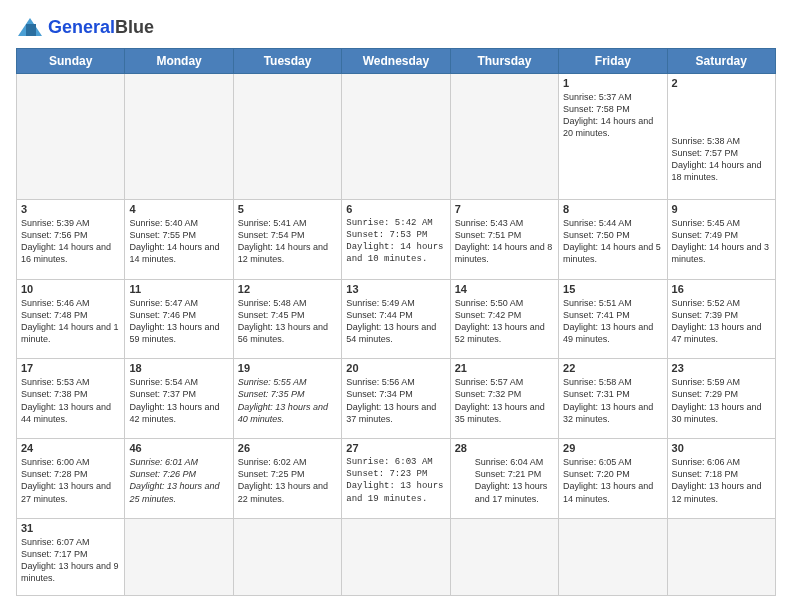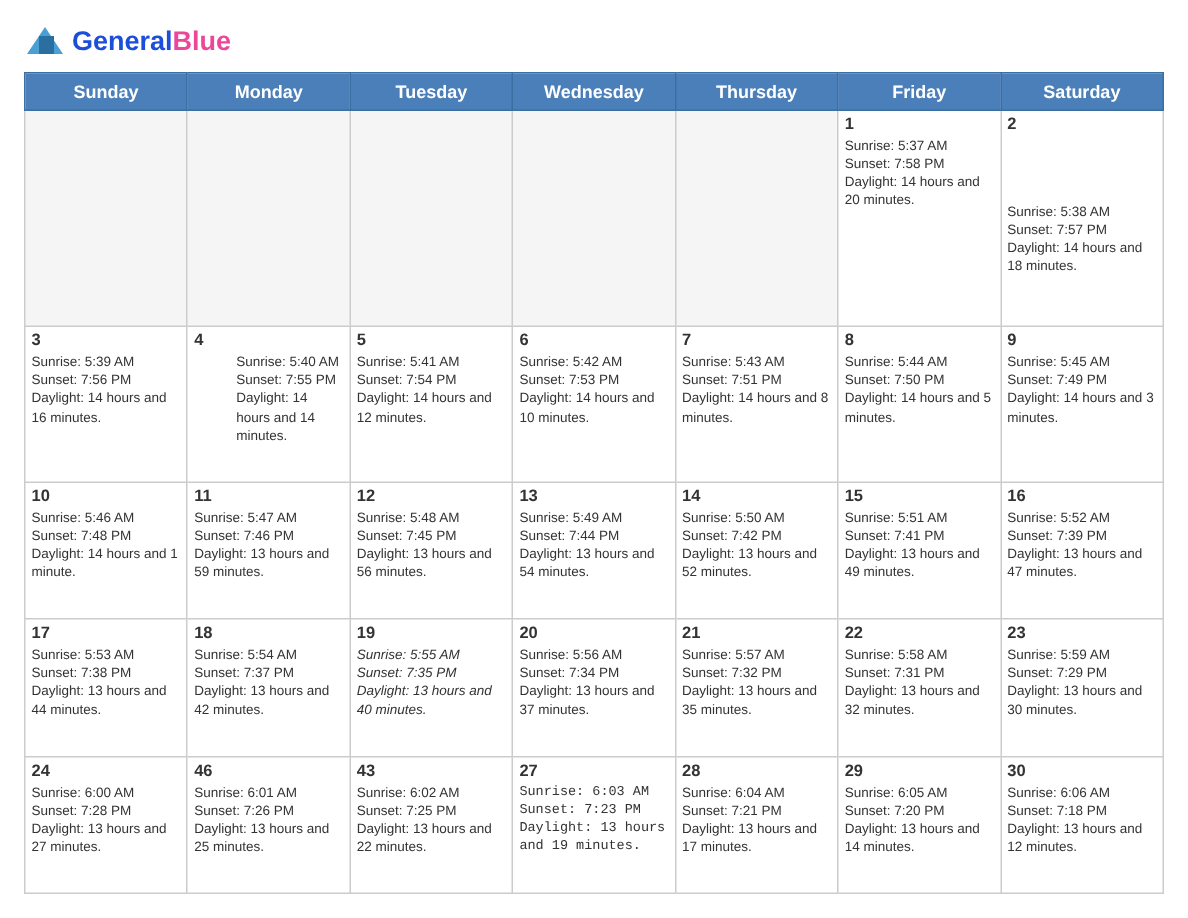--- a/index.html
+++ b/index.html
@@ -98,21 +98,21 @@
 <body>
 
 <div class="page">
   <div class="header">
     <div class="logo">
       <svg class="logo-icon" viewBox="0 0 28 22" xmlns="http://www.w3.org/2000/svg">
         <polygon points="14,2 26,20 2,20" fill="#4a9fd4"></polygon>
         <polygon points="10,8 20,8 20,20 10,20" fill="#2a6fa0"></polygon>
       </svg>
       <div>
-        <span style="color:#1d4ed8;font-size:18px;font-weight:bold;">General</span><span style="color:#ec4899;font-size:18px;font-weight:bold;">Blue</span>
+        <span style="color:#1d4ed8;font-size:18px;font-weight:bold;">General</span><span style="color:#404040;font-size:18px;font-weight:bold;">Blue</span>
       </div>
     </div>
     <div class="title-block">
       <div class="month-title"></div>
       <div class="subtitle"></div>
     </div>
   </div>
 
   <table class="calendar">
     <thead>
@@ -148,33 +148,33 @@
         </tr>
         <tr>
           <td>
             <span class="day-num">3</span>
             <div class="day-info" style="white-space: pre-line;">Sunrise: 5:39 AM
 Sunset: 7:56 PM
 Daylight: 14 hours and 16 minutes.</div>
           </td>
           <td>
             <span class="day-num">4</span>
-            <div class="day-info" style="white-space: pre-line; margin-left: 28px;">Sunrise: 5:40 AM
+            <div class="day-info" style="white-space: pre-line;">Sunrise: 5:40 AM
 Sunset: 7:55 PM
 Daylight: 14 hours and 14 minutes.</div>
           </td>
           <td>
             <span class="day-num">5</span>
             <div class="day-info" style="white-space: pre-line;">Sunrise: 5:41 AM
 Sunset: 7:54 PM
 Daylight: 14 hours and 12 minutes.</div>
           </td>
           <td>
             <span class="day-num">6</span>
-            <div class="day-info" style="white-space: pre-line;">Sunrise: 5:42 AM
+            <div class="day-info" style="white-space: pre-line; font-family: Liberation Mono, monospace;">Sunrise: 5:42 AM
 Sunset: 7:53 PM
 Daylight: 14 hours and 10 minutes.</div>
           </td>
           <td>
             <span class="day-num">7</span>
             <div class="day-info" style="white-space: pre-line;">Sunrise: 5:43 AM
 Sunset: 7:51 PM
 Daylight: 14 hours and 8 minutes.</div>
           </td>
           <td>
@@ -280,50 +280,64 @@
         </tr>
         <tr>
           <td>
             <span class="day-num">24</span>
             <div class="day-info" style="white-space: pre-line;">Sunrise: 6:00 AM
 Sunset: 7:28 PM
 Daylight: 13 hours and 27 minutes.</div>
           </td>
           <td>
             <span class="day-num">46</span>
-            <div class="day-info" style="white-space: pre-line;">Sunrise: 6:01 AM
+            <div class="day-info" style="white-space: pre-line; font-style: italic;">Sunrise: 6:01 AM
 Sunset: 7:26 PM
 Daylight: 13 hours and 25 minutes.</div>
           </td>
           <td>
-            <span class="day-num">43</span>
+            <span class="day-num">26</span>
             <div class="day-info" style="white-space: pre-line;">Sunrise: 6:02 AM
 Sunset: 7:25 PM
 Daylight: 13 hours and 22 minutes.</div>
           </td>
           <td>
             <span class="day-num">27</span>
             <div class="day-info" style="white-space: pre-line; font-family: Liberation Mono, monospace;">Sunrise: 6:03 AM
 Sunset: 7:23 PM
 Daylight: 13 hours and 19 minutes.</div>
           </td>
           <td>
             <span class="day-num">28</span>
-            <div class="day-info" style="white-space: pre-line;">Sunrise: 6:04 AM
+            <div class="day-info" style="white-space: pre-line; margin-left: 20px;">Sunrise: 6:04 AM
 Sunset: 7:21 PM
 Daylight: 13 hours and 17 minutes.</div>
           </td>
           <td>
             <span class="day-num">29</span>
             <div class="day-info" style="white-space: pre-line;">Sunrise: 6:05 AM
 Sunset: 7:20 PM
 Daylight: 13 hours and 14 minutes.</div>
           </td>
           <td>
             <span class="day-num">30</span>
             <div class="day-info" style="white-space: pre-line;">Sunrise: 6:06 AM
 Sunset: 7:18 PM
 Daylight: 13 hours and 12 minutes.</div>
           </td>
+        </tr>
+        <tr>
+          <td class="last-row">
+            <span class="day-num">31</span>
+            <div class="day-info" style="white-space: pre-line;">Sunrise: 6:07 AM
+Sunset: 7:17 PM
+Daylight: 13 hours and 9 minutes.</div>
+          </td>
+          <td class="empty last-row"></td>
+          <td class="empty last-row"></td>
+          <td class="empty last-row"></td>
+          <td class="empty last-row"></td>
+          <td class="empty last-row"></td>
+          <td class="empty last-row"></td>
         </tr>
       </tbody>
   </table>
 </div>
 
 </body></html>

